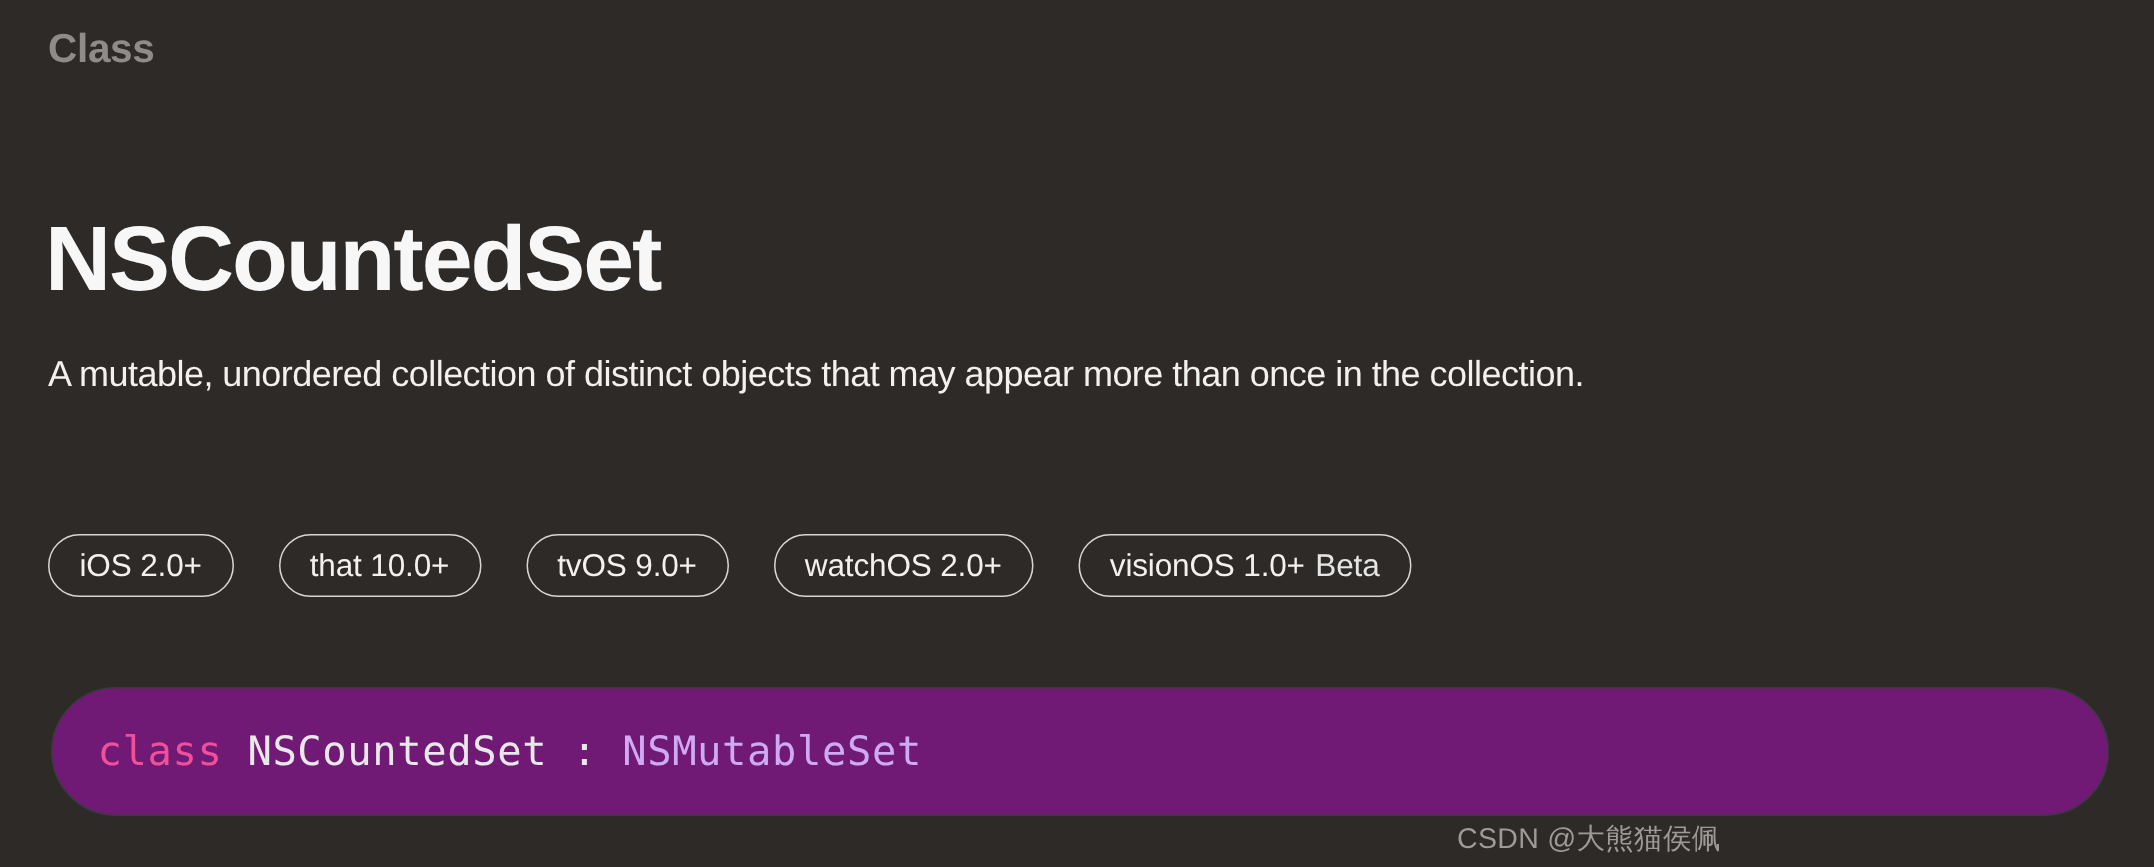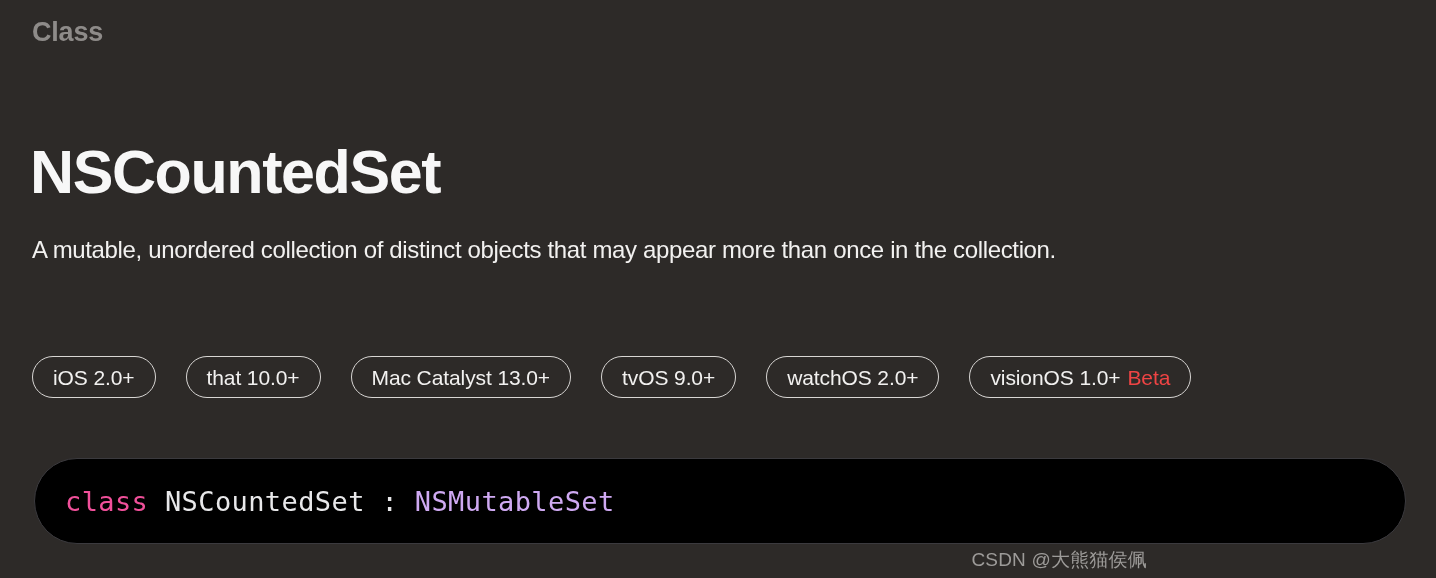--- a/index.html
+++ b/index.html
@@ -81,32 +81,32 @@
     border: 1.6px solid #d8d6d4;
     border-radius: 21px;
     background: transparent;
     color: #f2f1f0;
     font-size: 21px;
     letter-spacing: -0.1px;
     white-space: nowrap;
     line-height: 1;
   }
   .availability-badge .beta-tag {
-    color: #ef4444;
+    color: #e5e5e5;
     margin-left: 7px;
   }
 
   
   .declaration-block {
     position: absolute;
     left: 34px;
     top: 458px;
     width: 1372px;
     height: 86px;
-    background: #000000;
+    background: #701a75;
     border: 1px solid #3b3a3e;
     border-radius: 43px;
     display: flex;
     align-items: center;
     padding: 0 30px;
     overflow: hidden;
   }
   .declaration-code {
     font-family: "DejaVu Sans Mono", "Liberation Mono", monospace;
     font-size: 27px;
@@ -146,23 +146,20 @@
   <div class="availability-row">
 
     <span class="availability-badge">
       <span>iOS 2.0+</span>
     </span>
 
     <span class="availability-badge">
       <span>that 10.0+</span>
     </span>
 
-    <span class="availability-badge">
-      <span>Mac Catalyst 13.0+</span>
-    </span>
 
     <span class="availability-badge">
       <span>tvOS 9.0+</span>
     </span>
 
     <span class="availability-badge">
       <span>watchOS 2.0+</span>
     </span>
 
     <span class="availability-badge">

